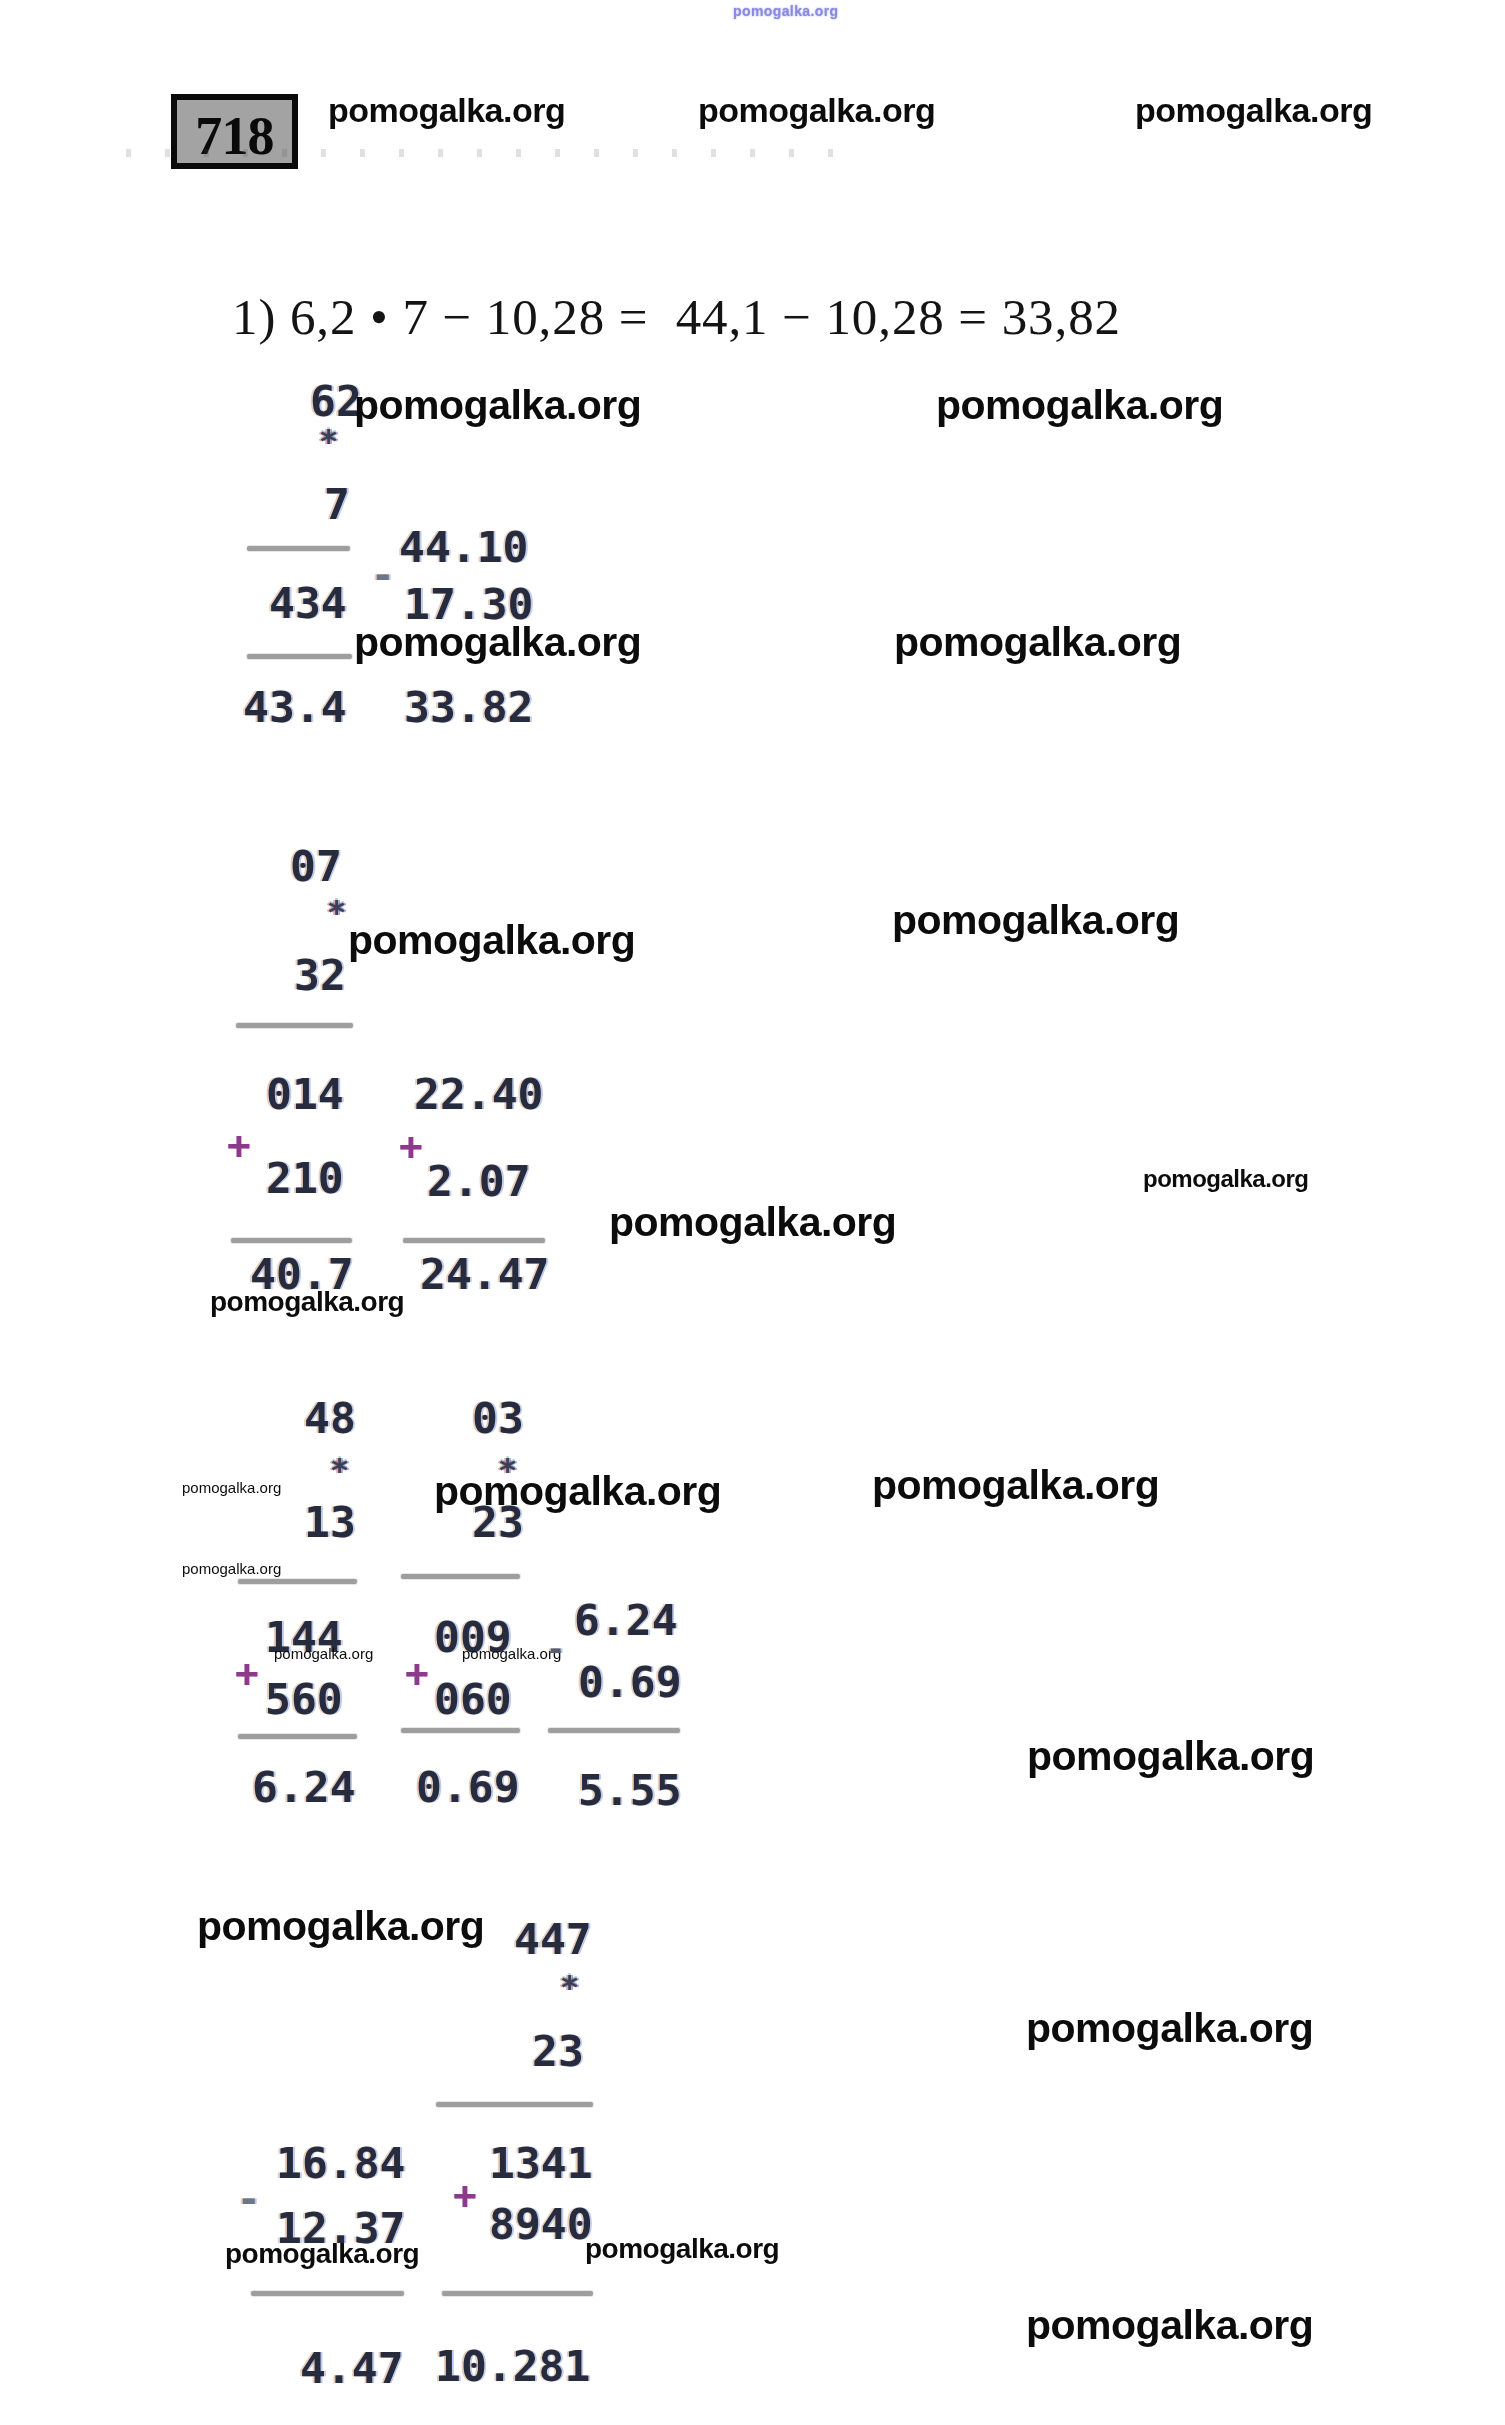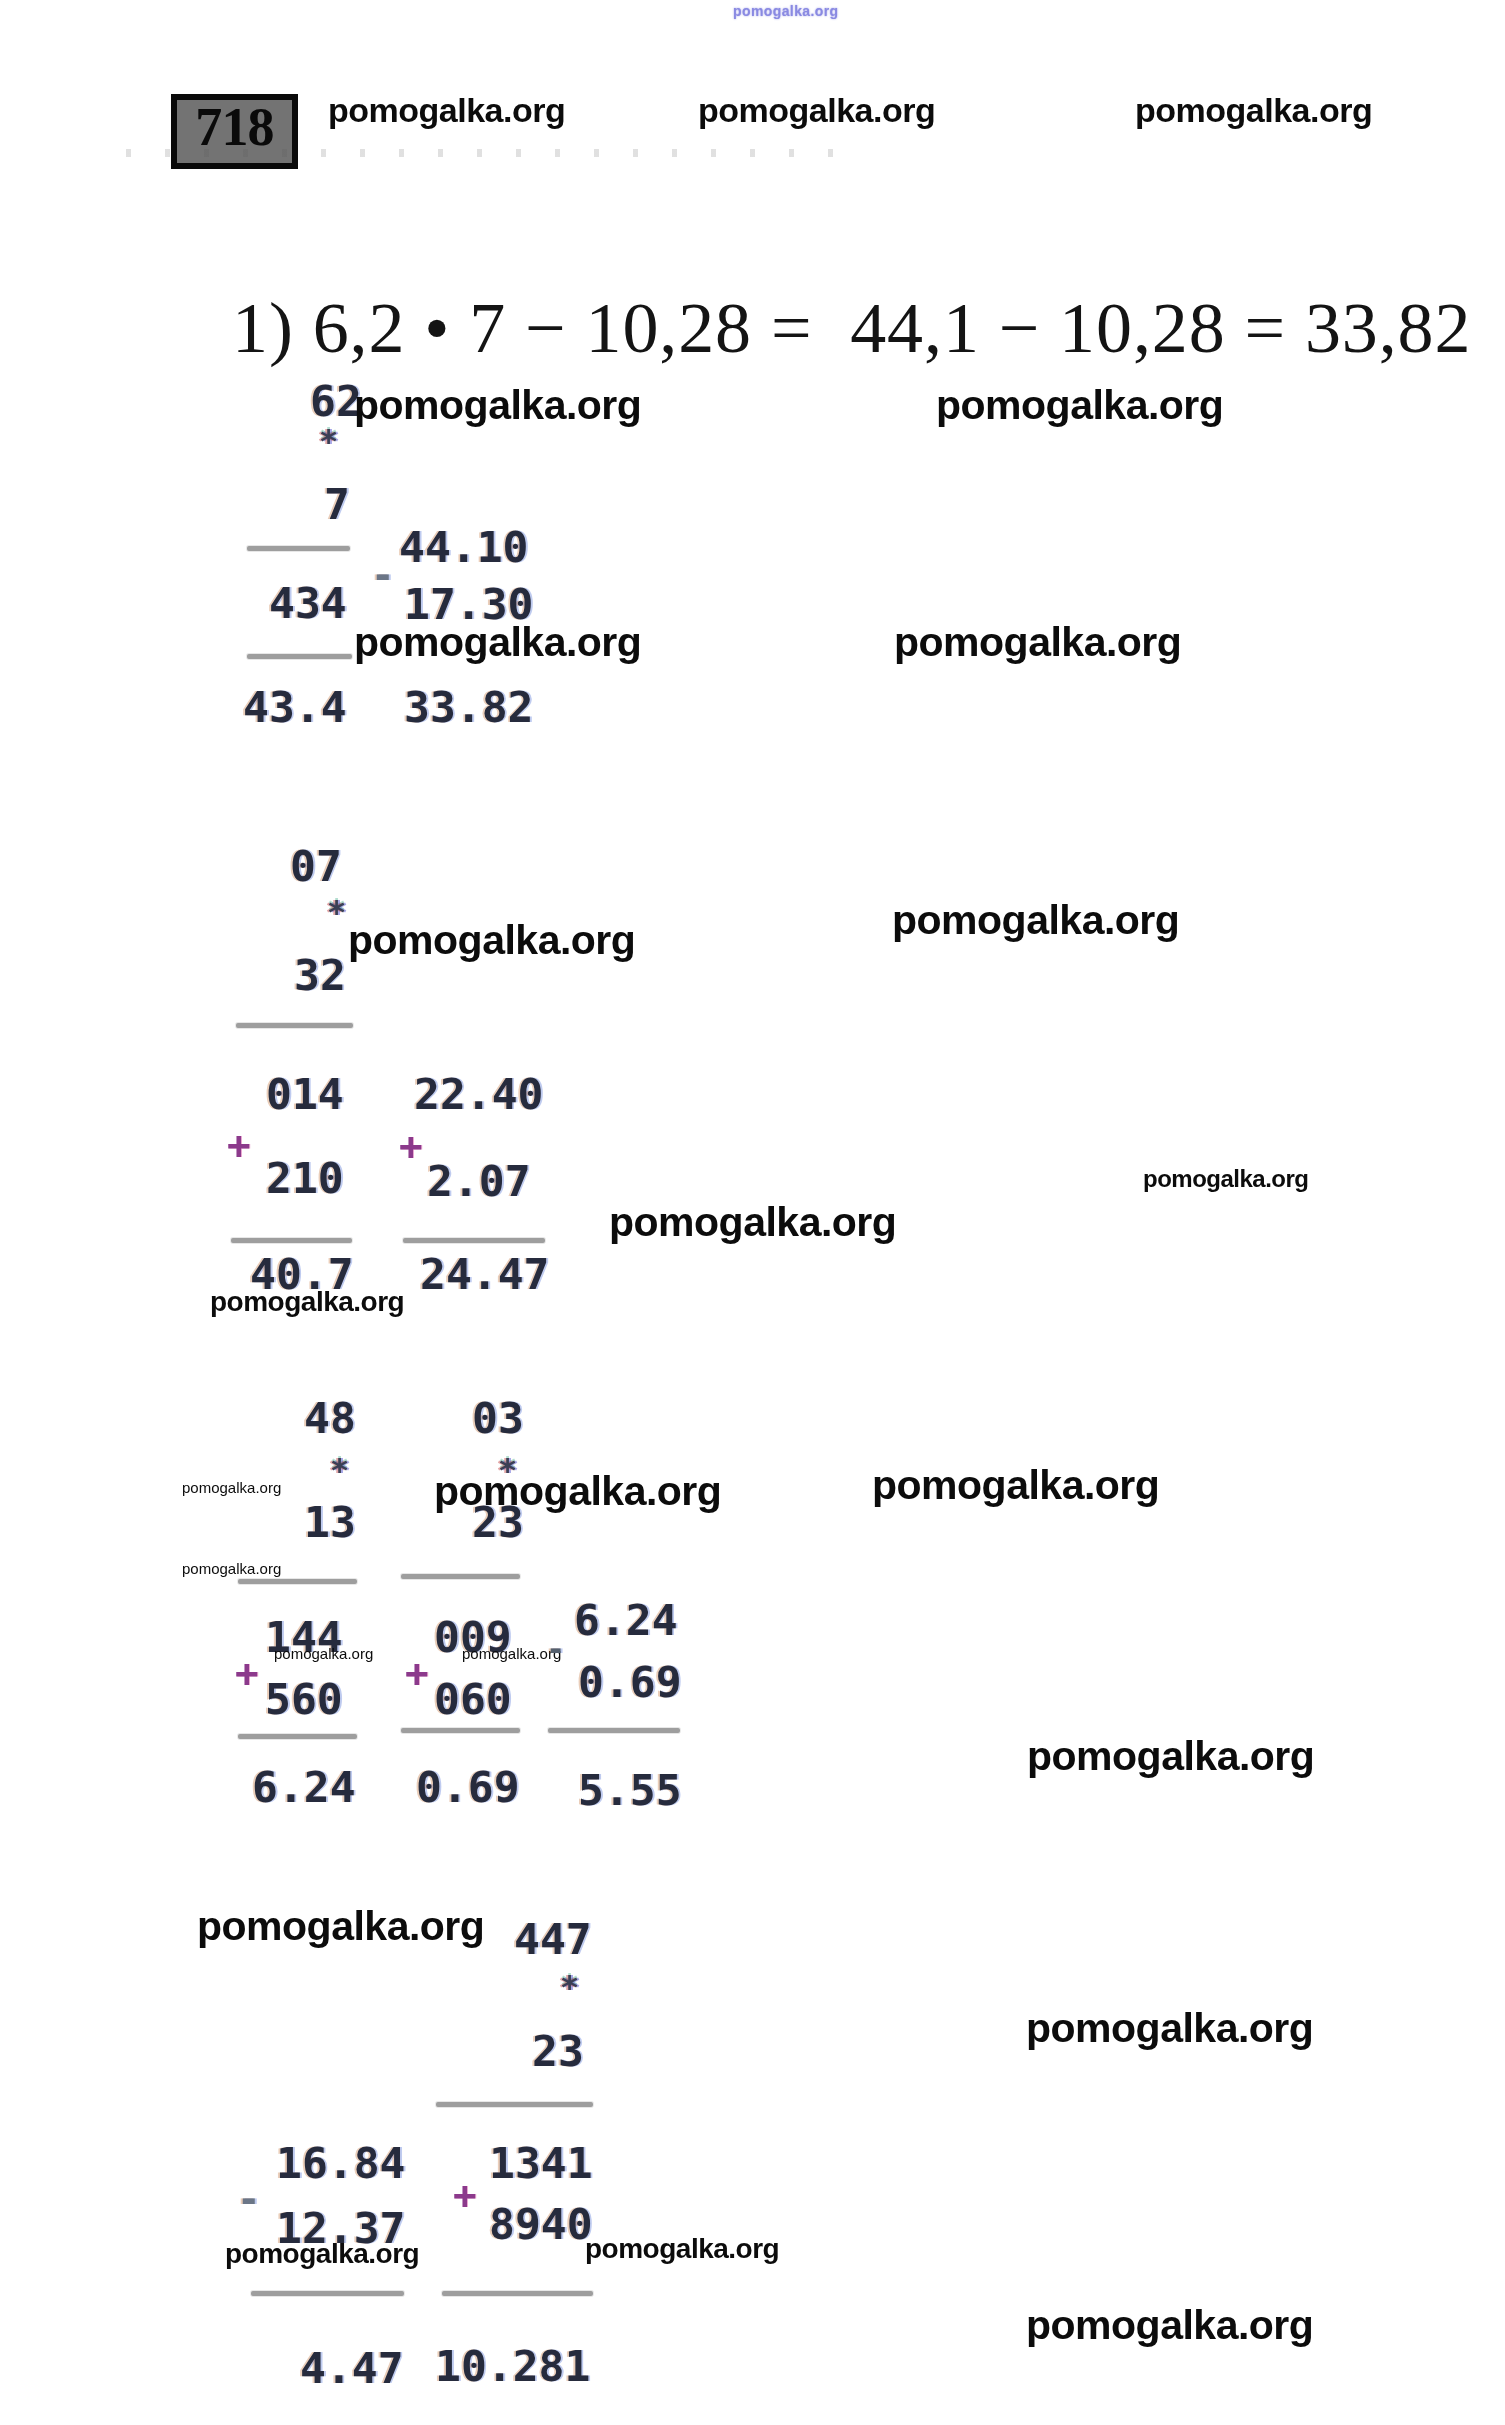--- a/index.html
+++ b/index.html
@@ -1,20 +1,20 @@
 <!DOCTYPE html>
 <html style="font-size:15px"><head>
 <meta charset="utf-8">
 <style>
   html,body{margin:0;padding:0;background:#ffffff;}
   #page{position:relative;width:1505px;height:2426px;background:#ffffff;overflow:hidden;
         font-family:"Liberation Sans","DejaVu Sans",sans-serif;margin-left:35px;}
   .abs{position:absolute;white-space:pre;}
   
-  .eq{font-family:"Liberation Serif","DejaVu Serif",serif;font-size:72px;line-height:1.1;
+  .eq{font-family:"Liberation Serif","DejaVu Serif",serif;font-size:51px;line-height:1.1;
       color:#141414;letter-spacing:0.9px;}
   
   .tw{font-family:"DejaVu Sans Mono","Liberation Mono",monospace;font-size:43px;line-height:1;
       color:#262b3d;font-weight:700;
       text-shadow:-1.9px 0 0 rgba(187,94,26,.30), 1.9px 0 0 rgba(43,84,201,.30);}
   .tw-sm{font-size:32px;color:#3a3f55;
       text-shadow:-1.9px 0 0 rgba(190,60,60,.45), 1.9px 0 0 rgba(60,60,200,.45), 0 -1.9px 0 rgba(40,160,120,.35);}
   .sign-plus{font-size:39px;color:#8c3a8c;font-weight:700;
       text-shadow:0.9px 0 0 rgba(200,40,140,.4);}
   .sign-minus{font-size:39px;color:#6b7687;font-weight:700;}
@@ -26,22 +26,22 @@
   .wm{color:#0c0c0c;font-weight:600;letter-spacing:-0.5px;}
   .wm-xl{font-size:41px;line-height:1;}
   .wm-md{font-size:34px;line-height:1;}
   .wm-md2{font-size:28px;line-height:1;}
   .wm-md3{font-size:24px;line-height:1;}
   .wm-sm{font-size:15px;line-height:1;font-weight:500;letter-spacing:0;}
   .wm-blue{font-size:14px;line-height:1;font-weight:700;color:#8181e0;letter-spacing:0.4px;
            text-shadow:0 0 1.9px rgba(130,130,225,.85);opacity:.92;}
   
   .badge{position:absolute;left:136px;top:94px;width:127px;height:75px;border:6.5px solid #0a0a0a;
-         box-sizing:border-box;display:flex;align-items:flex-start;justify-content:center;
-         background:#737373;}
+         box-sizing:border-box;display:flex;align-items:flex-end;justify-content:center;
+         background:#a3a3a3;}
   .badge span{font-family:"Liberation Serif","DejaVu Serif",serif;font-weight:700;font-size:54px;
          color:#0a0a0a;line-height:1;letter-spacing:-0.9px;}
   
   .artifact{position:absolute;left:91px;top:149px;width:737px;height:8.4px;opacity:.18;
      background:repeating-linear-gradient(90deg,#555 0 4.7px,transparent 4.7px 39px);}
 </style>
 </head>
 <body>
 
 <div id="page">

